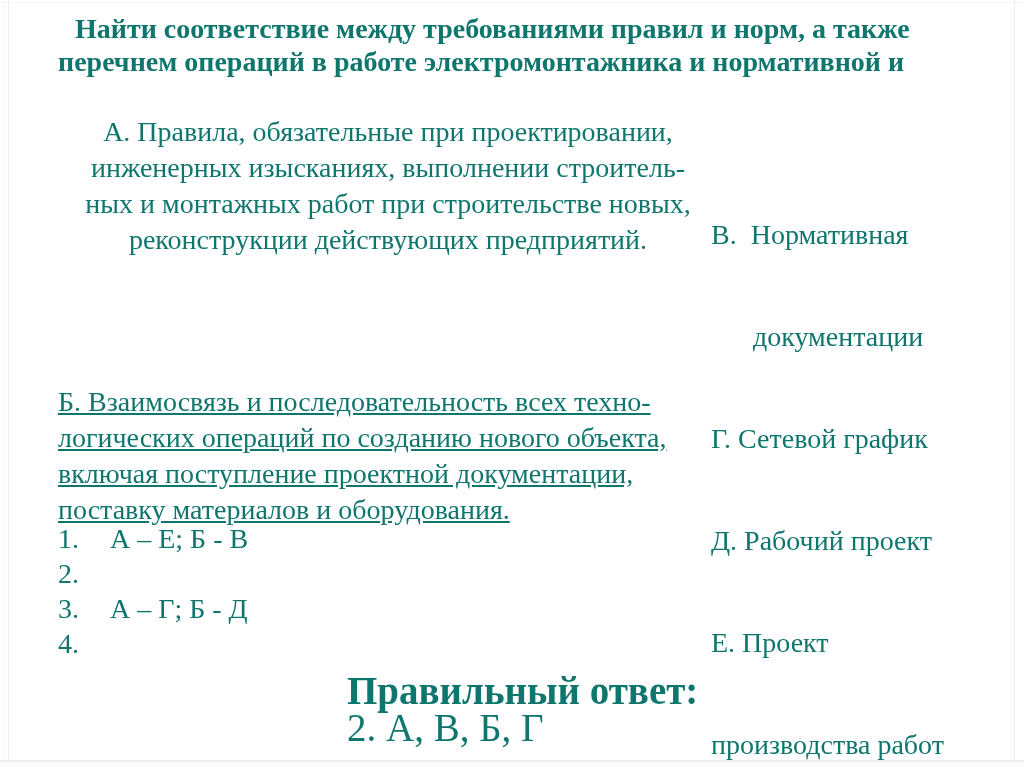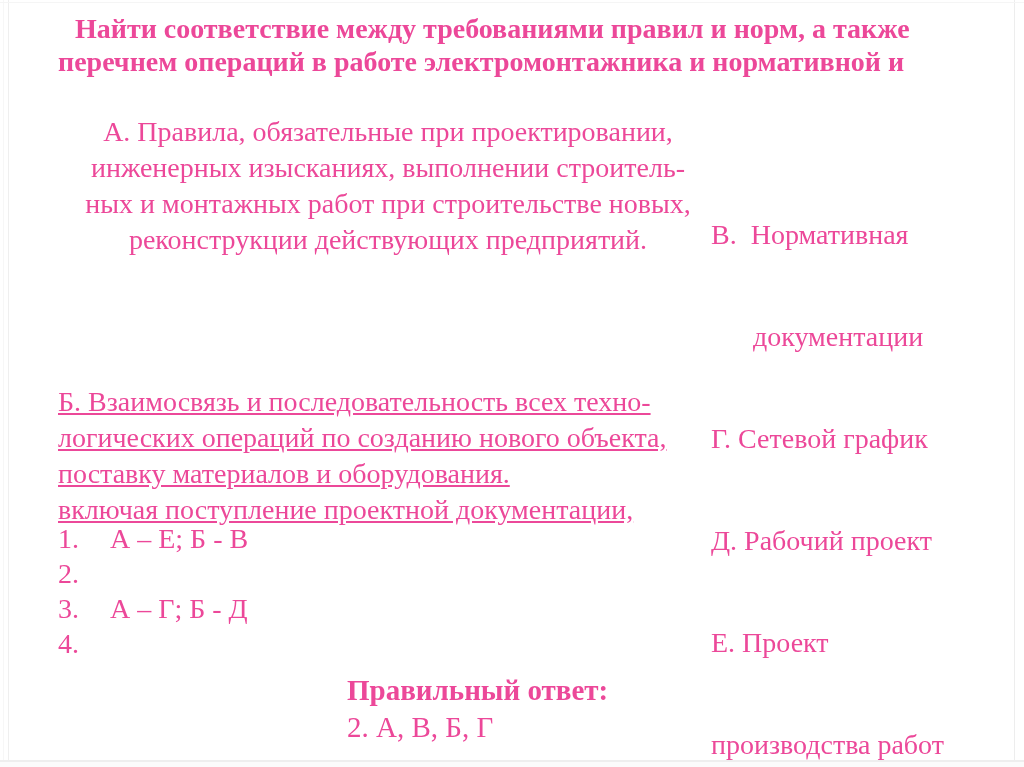--- a/index.html
+++ b/index.html
@@ -5,21 +5,21 @@
   html, body {
     margin: 0;
     padding: 0;
     background: #ffffff;
   }
   .slide {
     position: relative;
     width: 1024px;
     height: 767px;
     background: #ffffff;
-    color: #ec4899;
+    color: #0f766e;
     font-family: "Liberation Serif", "DejaVu Serif", serif;
     overflow: hidden;
   }
   
   .edge { position: absolute; pointer-events: none; }
   .edge-left-outer  { left: 3px;  top: 0; width: 1px; height: 767px; background: #f7f7f7; }
   .edge-left        { left: 8px;  top: 0; width: 1px; height: 767px; background: #efefef; }
   .edge-right       { left: 1014px; top: 0; width: 1px; height: 767px; background: #ededed; }
   .edge-top         { left: 0; top: 2px; width: 1024px; height: 1px; background: #f5f5f5; }
   .edge-bottom      { left: 0; top: 760px; width: 1024px; height: 2px; background: #eeeeee; }
@@ -62,21 +62,21 @@
     font-size: 28px;
     line-height: 35px;
   }
   .choice { display: flex; }
   .choice .num { width: 52px; }
 
   .answer-block {
     position: absolute;
     left: 347px;
     top: 672px;
-    font-size: 29px;
+    font-size: 39px;
     line-height: 37px;
   }
   .answer-block .answer-heading { font-weight: bold; }
 </style>
 </head>
 <body>
 
 <div class="slide">
 
   <div class="edge edge-left-outer"></div>
@@ -103,22 +103,22 @@
     <div class="line">      документации</div>
     <div class="line">Г. Сетевой график</div>
     <div class="line">Д. Рабочий проект</div>
     <div class="line">Е. Проект</div>
     <div class="line">производства работ</div>
   </div>
 
   <div class="para para-b">
     <div class="line">Б. Взаимосвязь и последовательность всех техно-</div>
     <div class="line">логических операций по созданию нового объекта,</div>
+    <div class="line">включая поступление проектной документации,</div>
     <div class="line">поставку материалов и оборудования.</div>
-    <div class="line">включая поступление проектной документации,</div>
   </div>
 
   <div class="choices">
     <div class="choice">
       <span class="num">1.</span>
       <span class="text">А – Е; Б - В</span>
     </div>
     <div class="choice">
       <span class="num">2.</span>
     </div>

